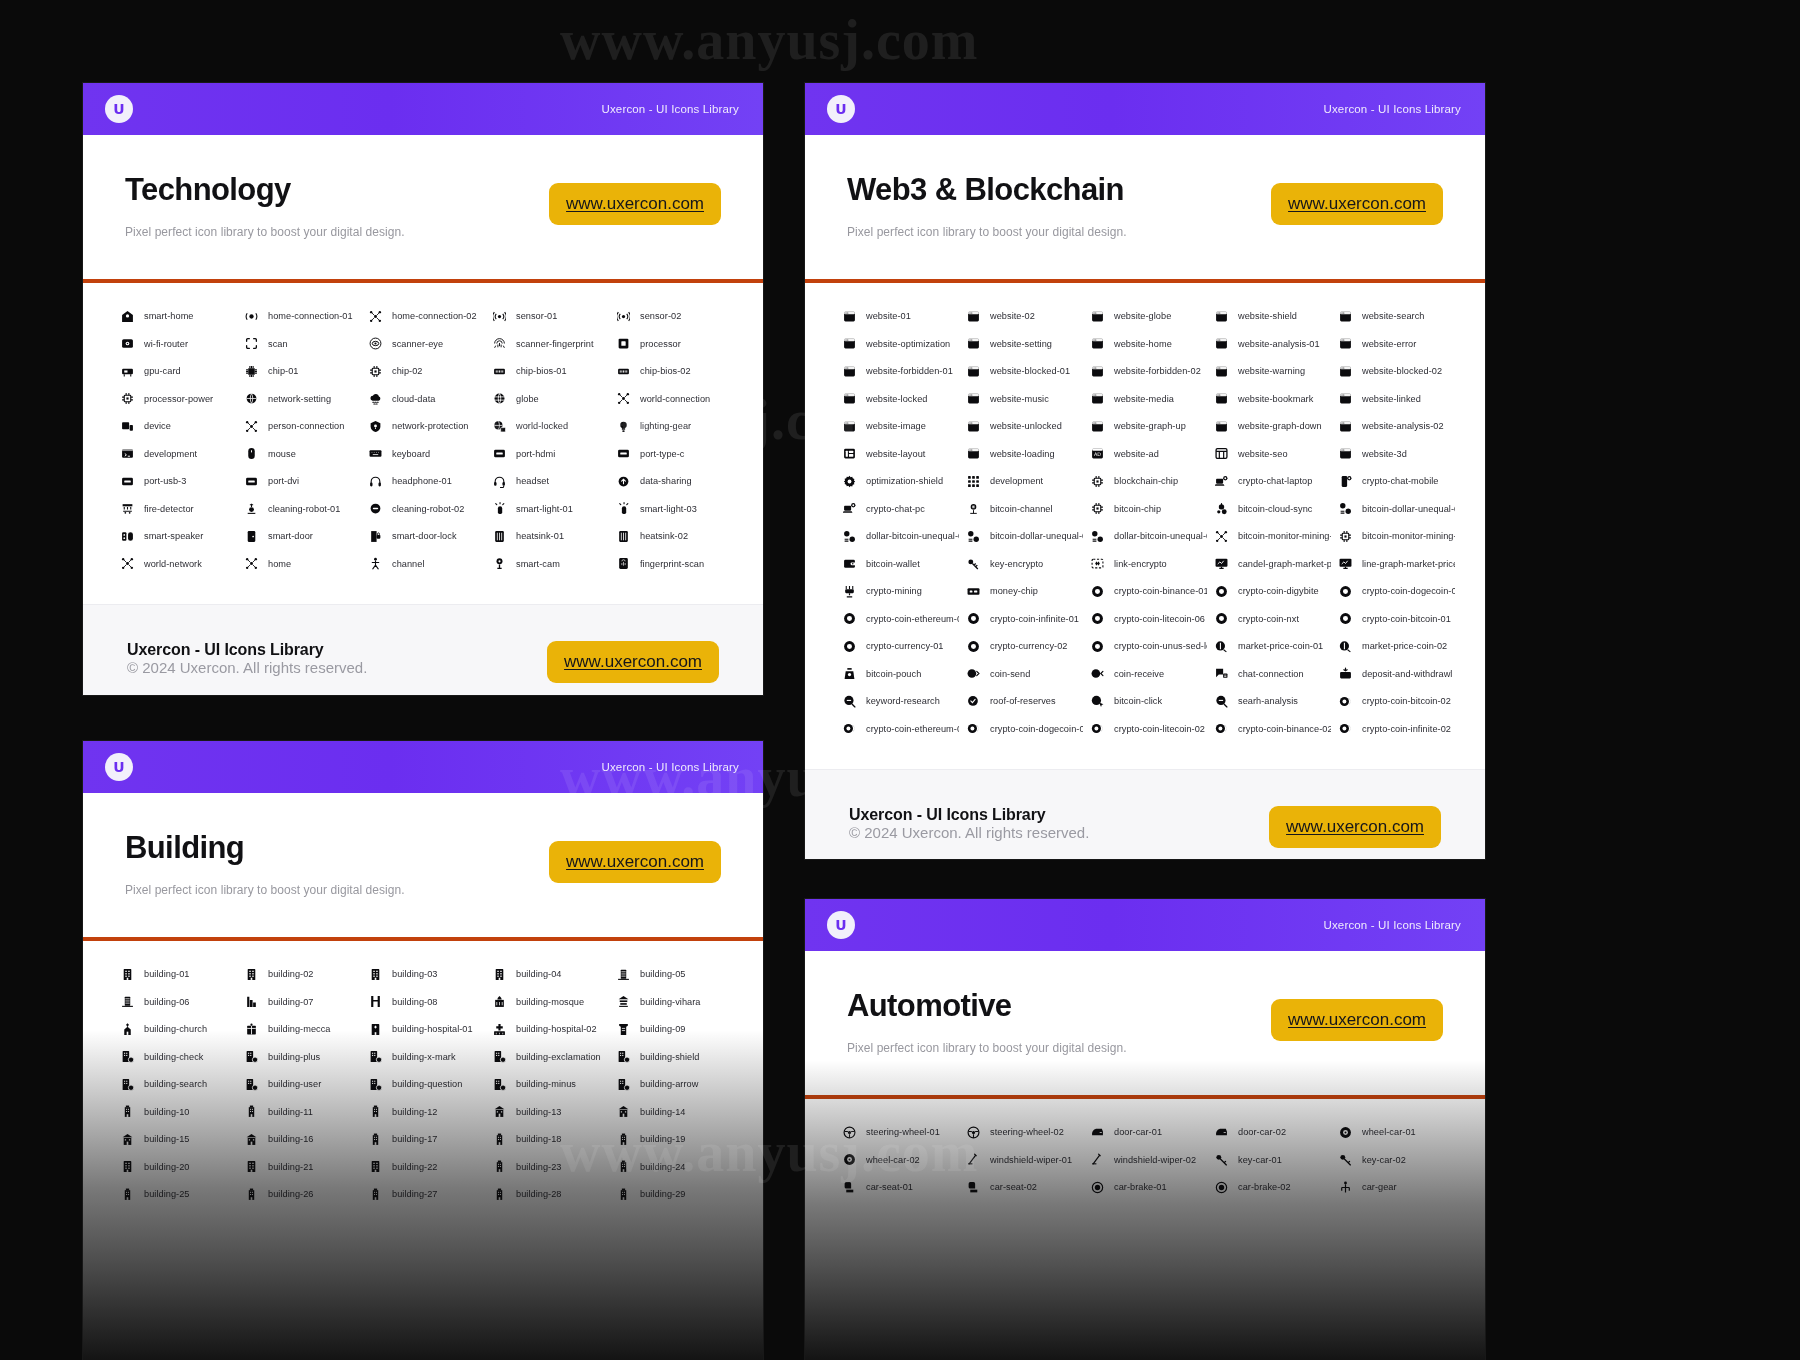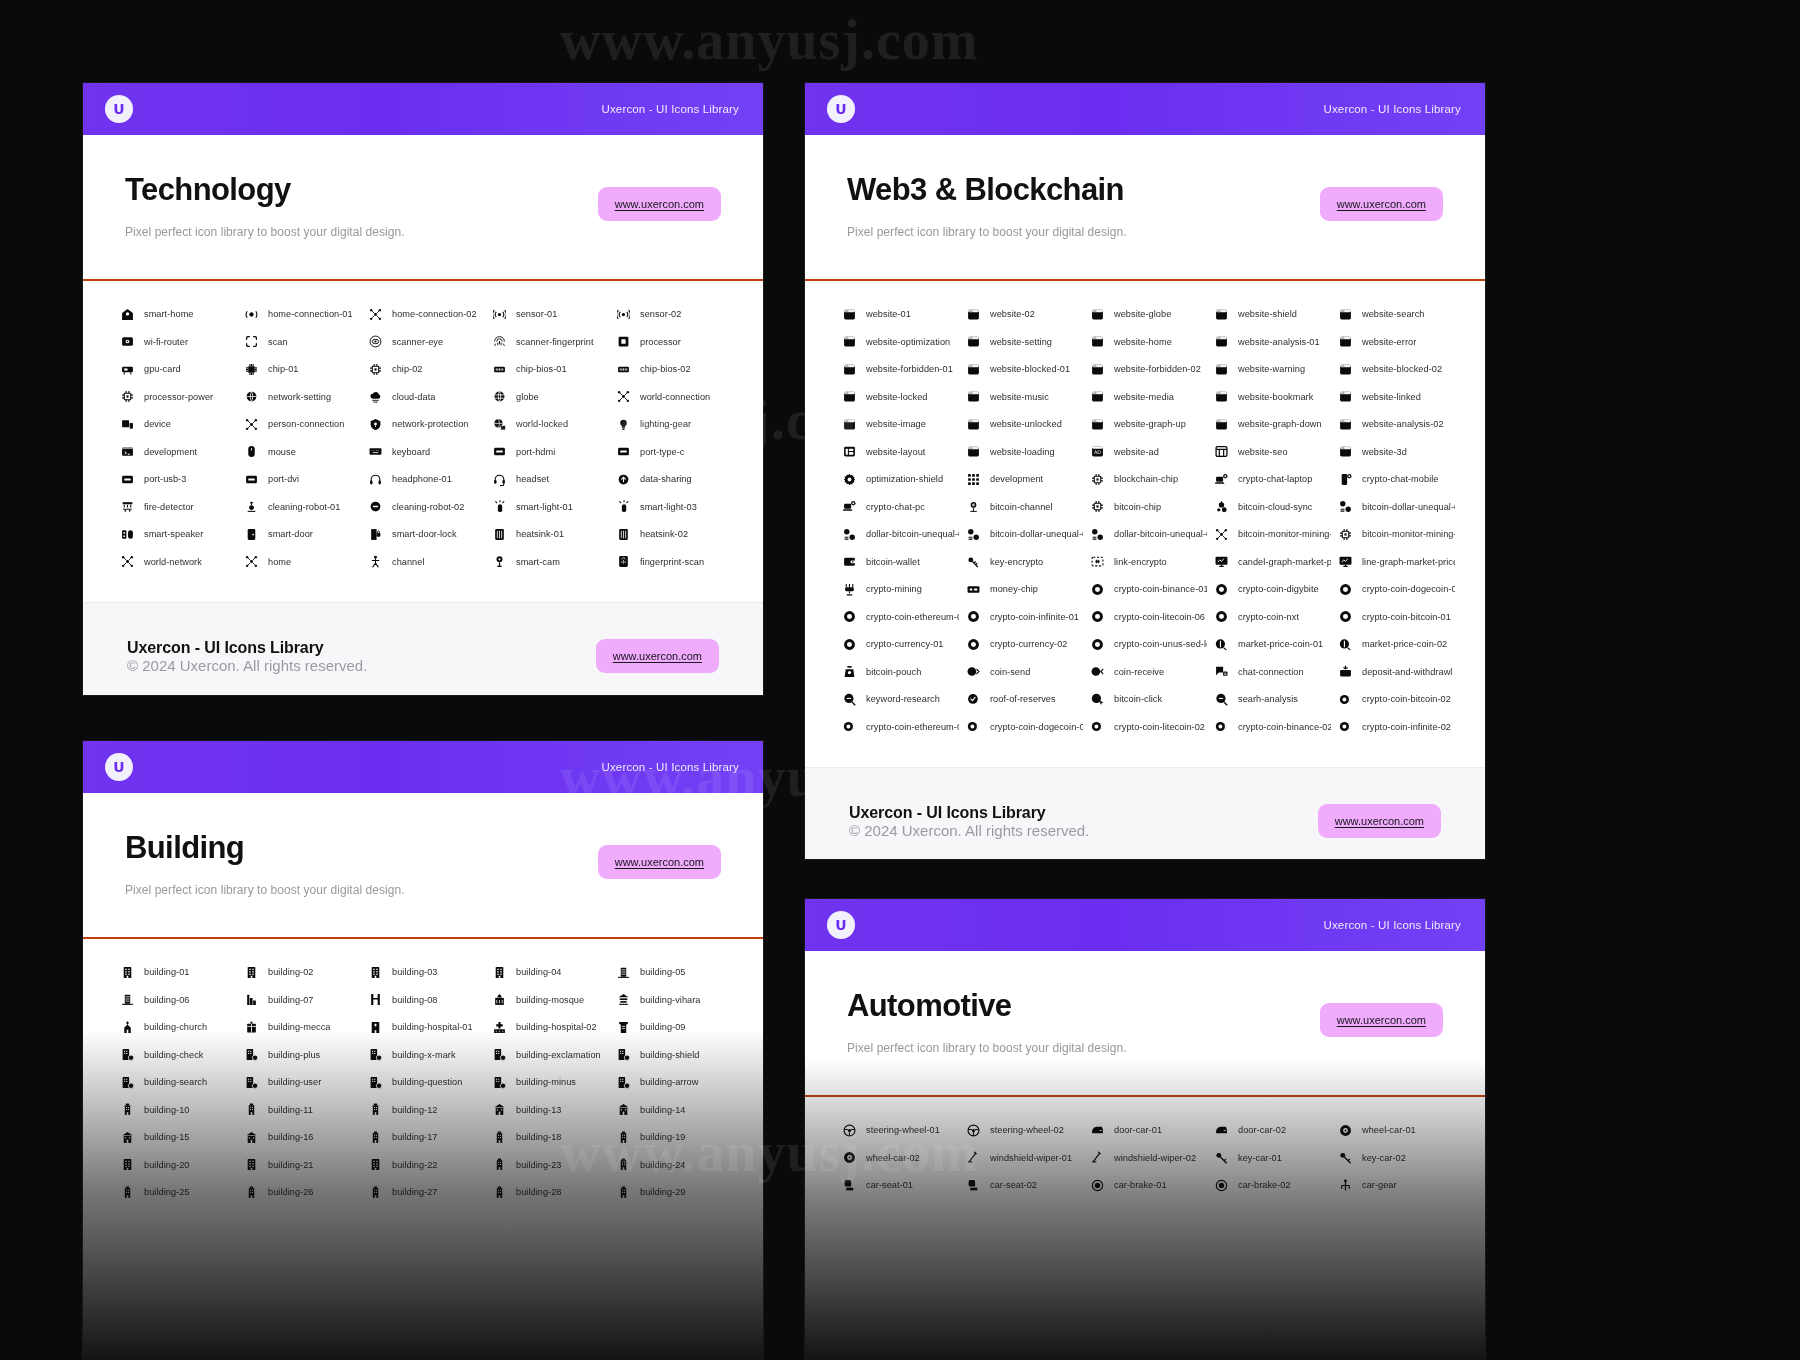--- a/index.html
+++ b/index.html
@@ -75,34 +75,34 @@
     letter-spacing: -0.6px;
     line-height: 1.12;
   }
   .hero-sub {
     margin-top: 17px;
     font-size: 12px;
     color: #98989f;
     letter-spacing: 0.05px;
   }
   .url-chip {
-    background: #f0abfc;
+    background: #eab308;
     border-radius: 9px;
     padding: 11px 17px;
-    font-size: 11px;
+    font-size: 17px;
     color: #16161a;
     text-decoration: underline;
     text-underline-offset: 2px;
     white-space: nowrap;
     flex: 0 0 auto;
   }
 
   
   .grid-wrap {
-    border-top: 2px solid #c2410c;
+    border-top: 4px solid #c2410c;
     padding: 20px 30px 26px 30px;
     background: #fff;
     flex: 1 1 auto;
   }
   .grid {
     display: grid;
     grid-template-columns: repeat(5, 1fr);
     row-gap: 0;
     column-gap: 0;
   }

